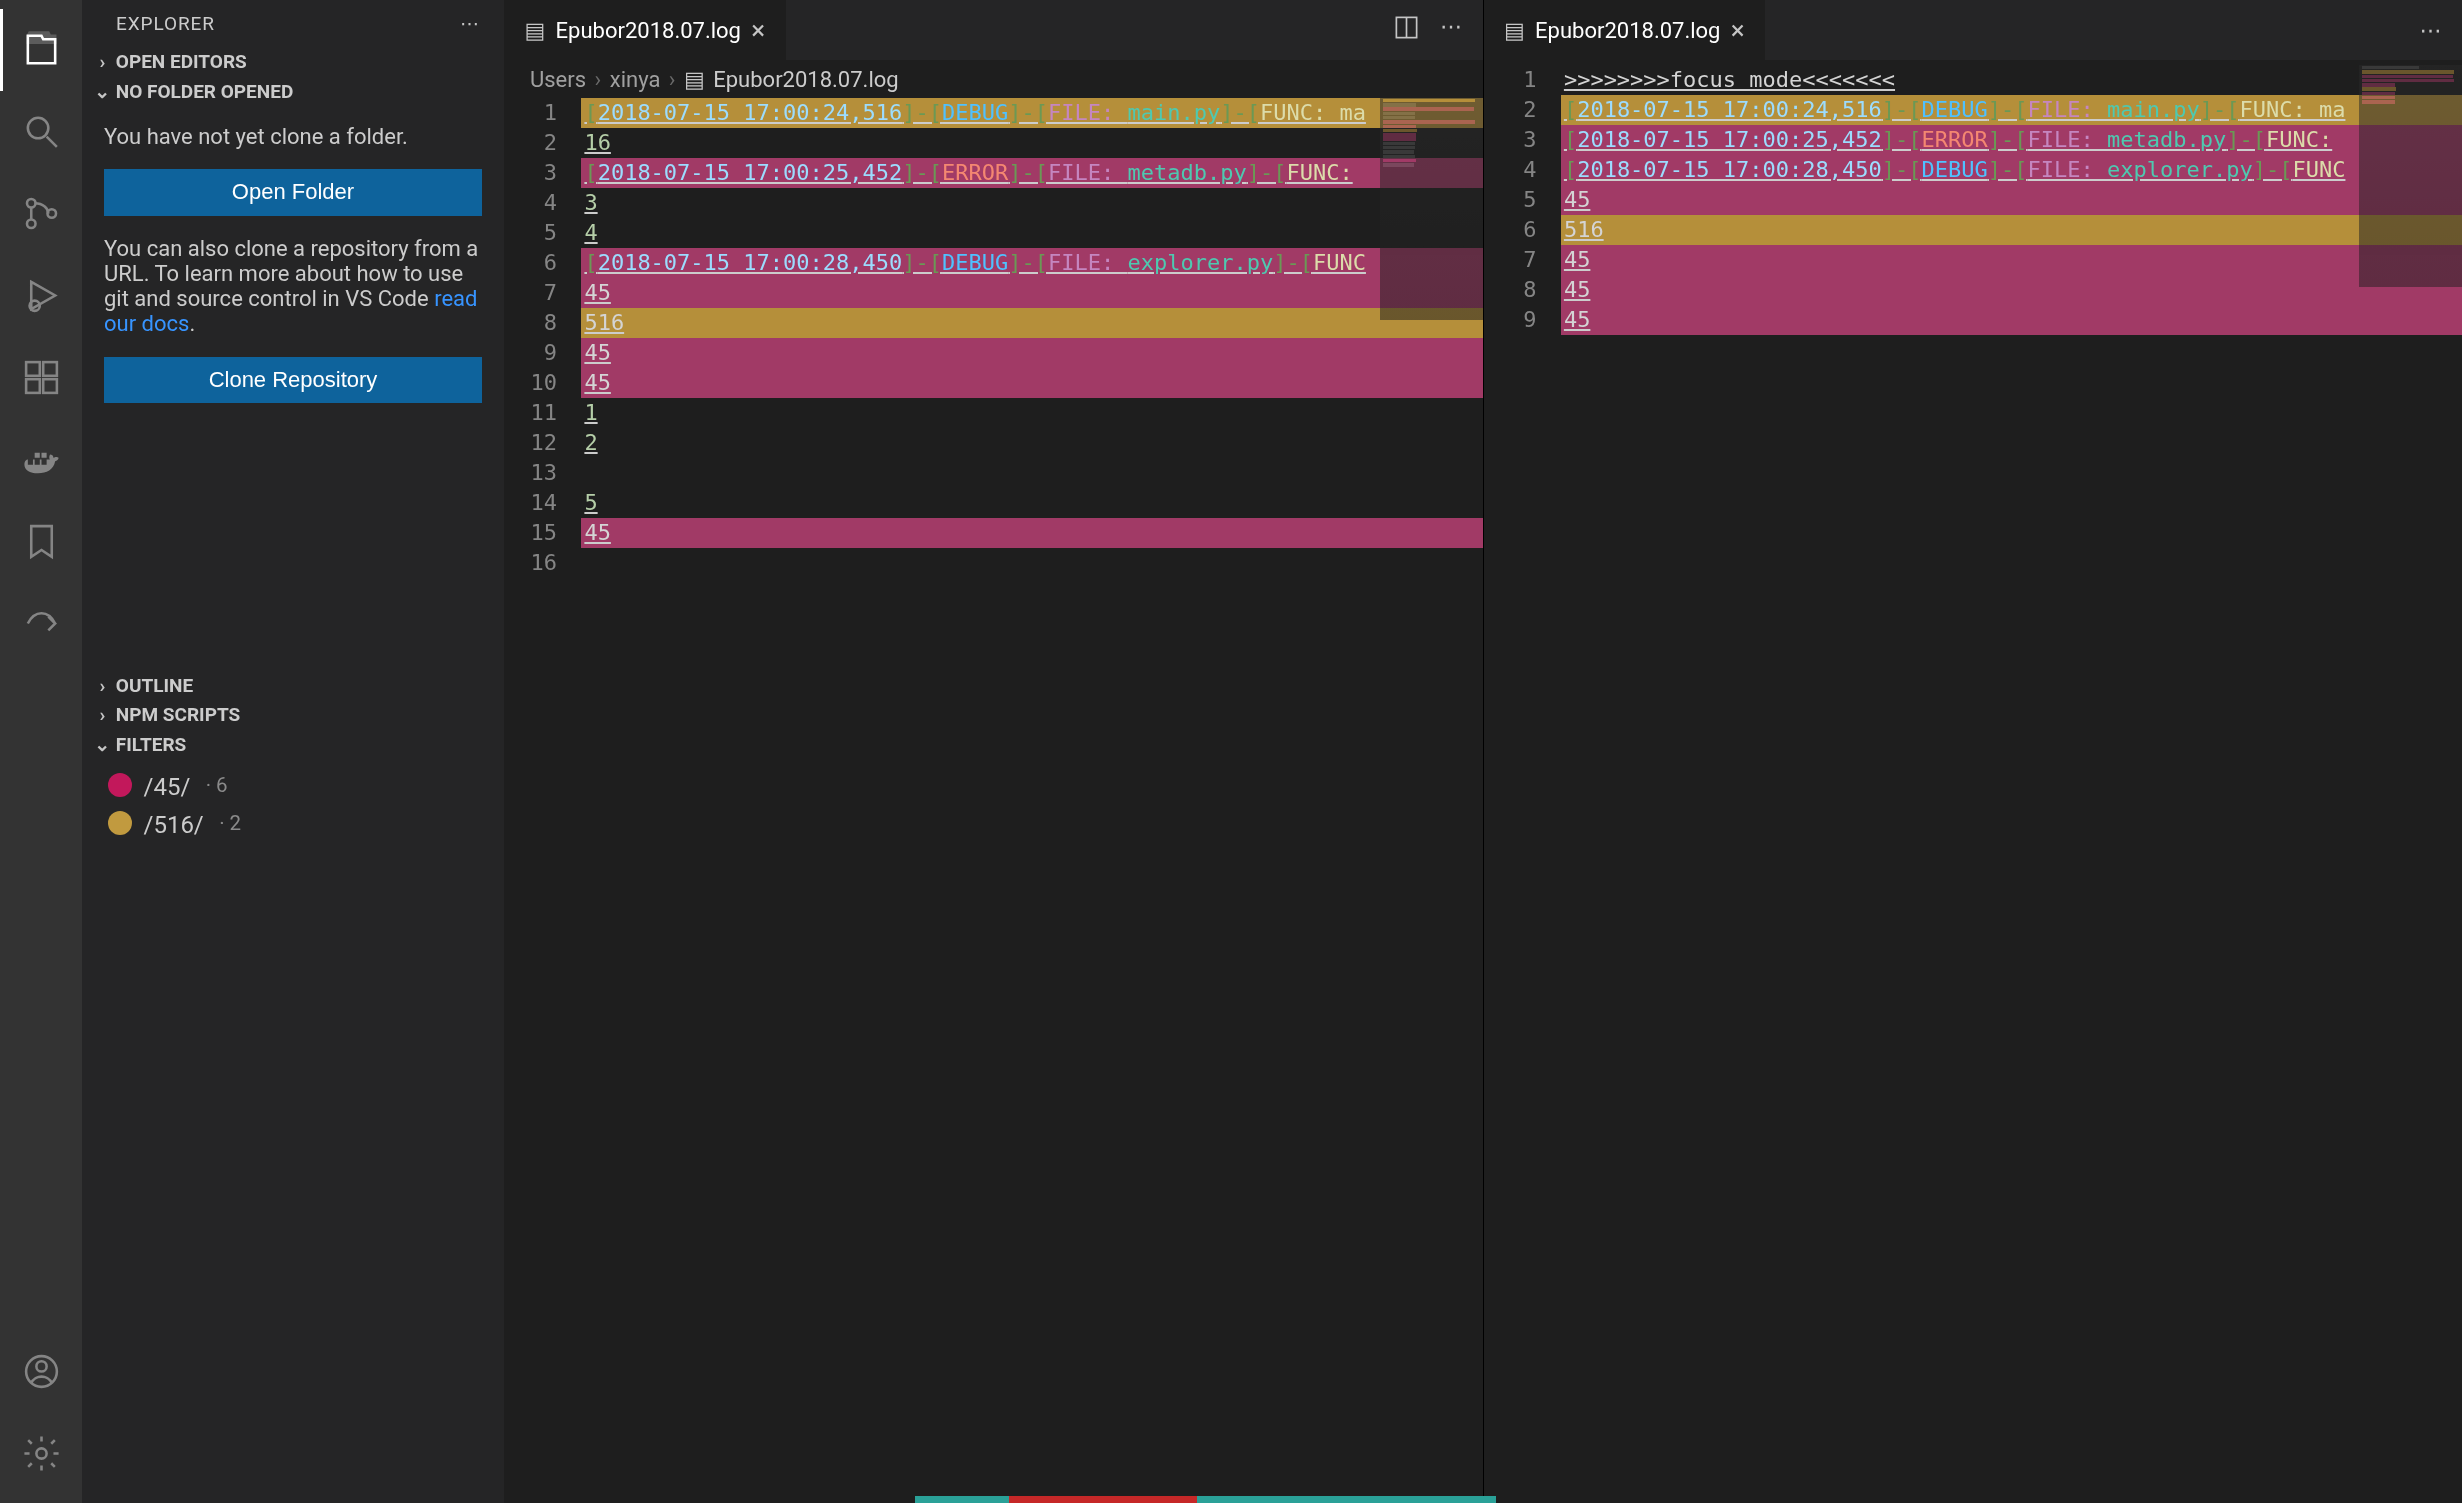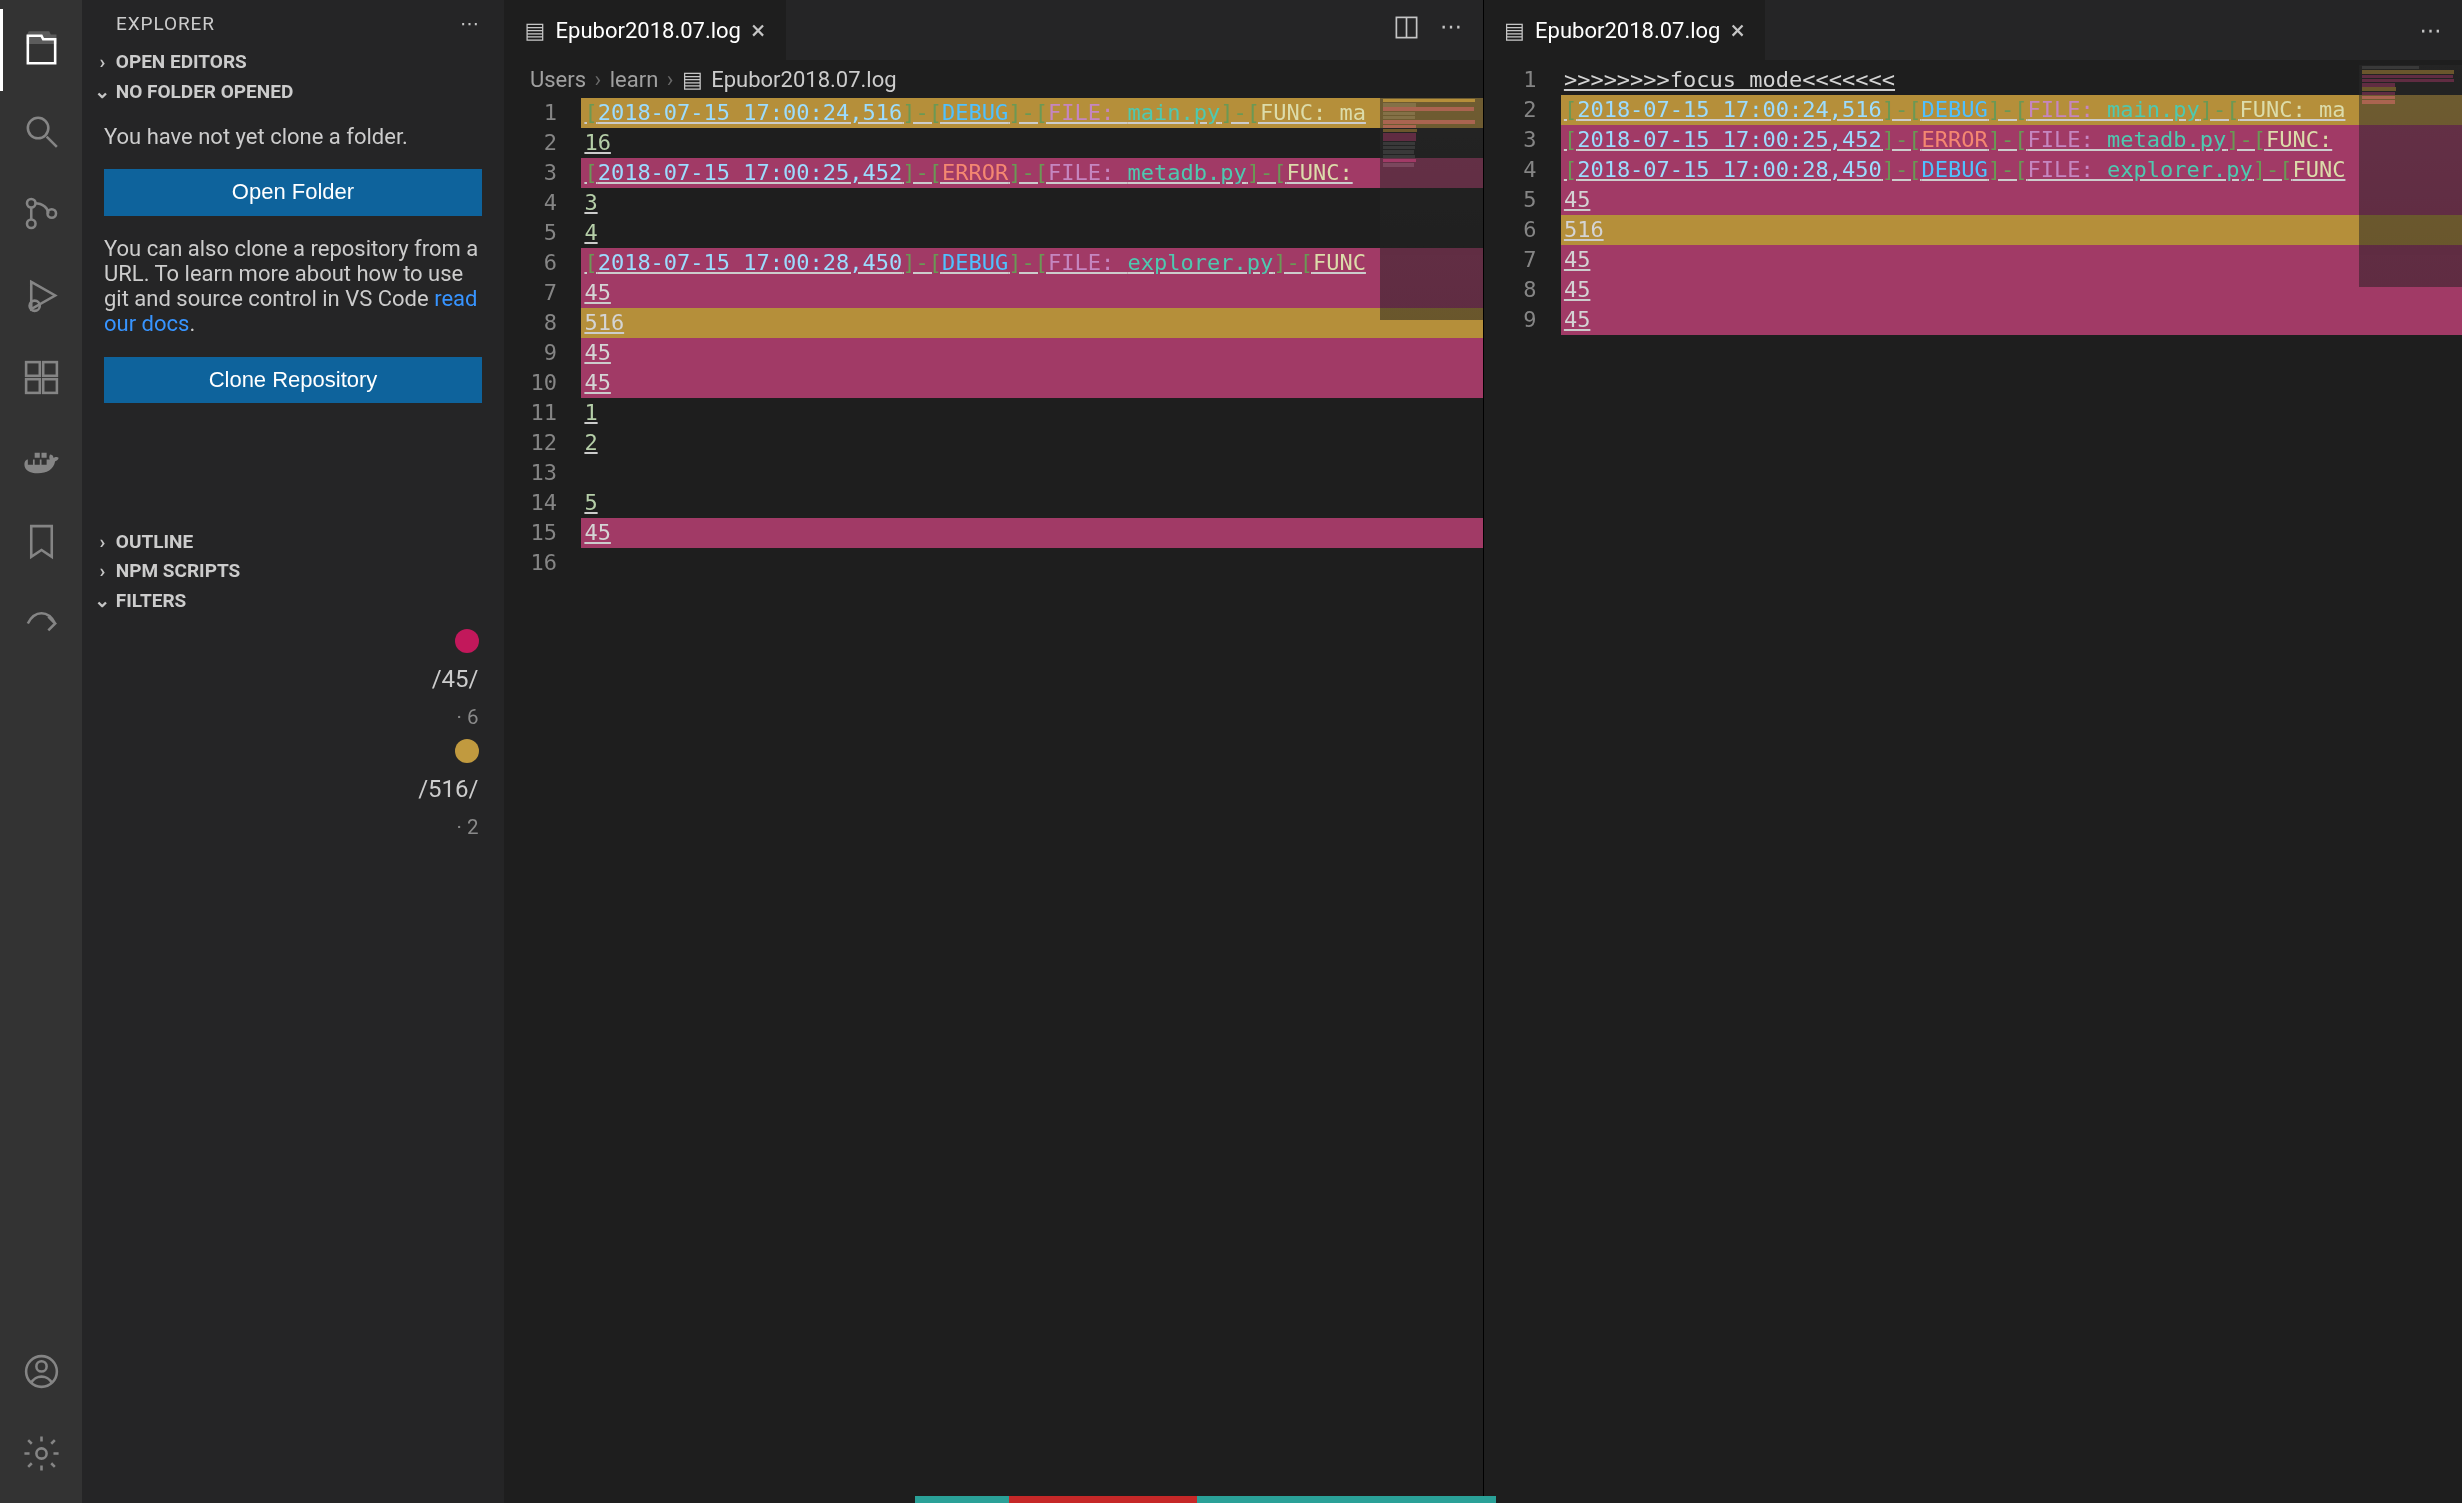--- a/index.html
+++ b/index.html
@@ -82,25 +82,24 @@
   padding: 10.3px 0;
   margin: 20.5px 0;
   font-size: 22px;
   cursor: pointer;
 }
 .link { color: #3794ff; cursor: pointer; }
 
 .filters-body { padding: 8.5px 17px; }
 .filter-row {
   display: flex;
-  align-items: flex-end;
+  align-items: flex-start;
   gap: 12px;
   padding: 5.1px 8.5px;
   font-size: 24px;
-  flex-direction: column;
 }
 .filter-dot { width: 24px; height: 24px; border-radius: 50%; }
 .filter-dot.pink { background: #c2185b; }
 .filter-dot.gold { background: #c19a3f; }
 .filter-count { color: #8a8a8a; font-size: 20.5px; margin-left: 3.4px; }
 
 .editors {
   flex: 1;
   display: flex;
   background: #1e1e1e;
@@ -332,21 +331,21 @@
               <rect x="3" y="3" width="18" height="18"></rect>
               <line x1="12" y1="3" x2="12" y2="21"></line>
             </svg>
         </span>
         <span>⋯</span>
       </div>
     </div>
     <div class="breadcrumb">
       <span>Users</span>
       <span class="sep">›</span>
-      <span>learn</span>
+      <span>xinya</span>
       <span class="sep">›</span>
       <span style="color:#c5c5c5">▤</span>
       <span class="file">Epubor2018.07.log</span>
     </div>
     <div class="code-area">
       <div class="gutter" id="gutter-left">
           <div>1</div>
           <div>2</div>
           <div>3</div>
           <div>4</div>

